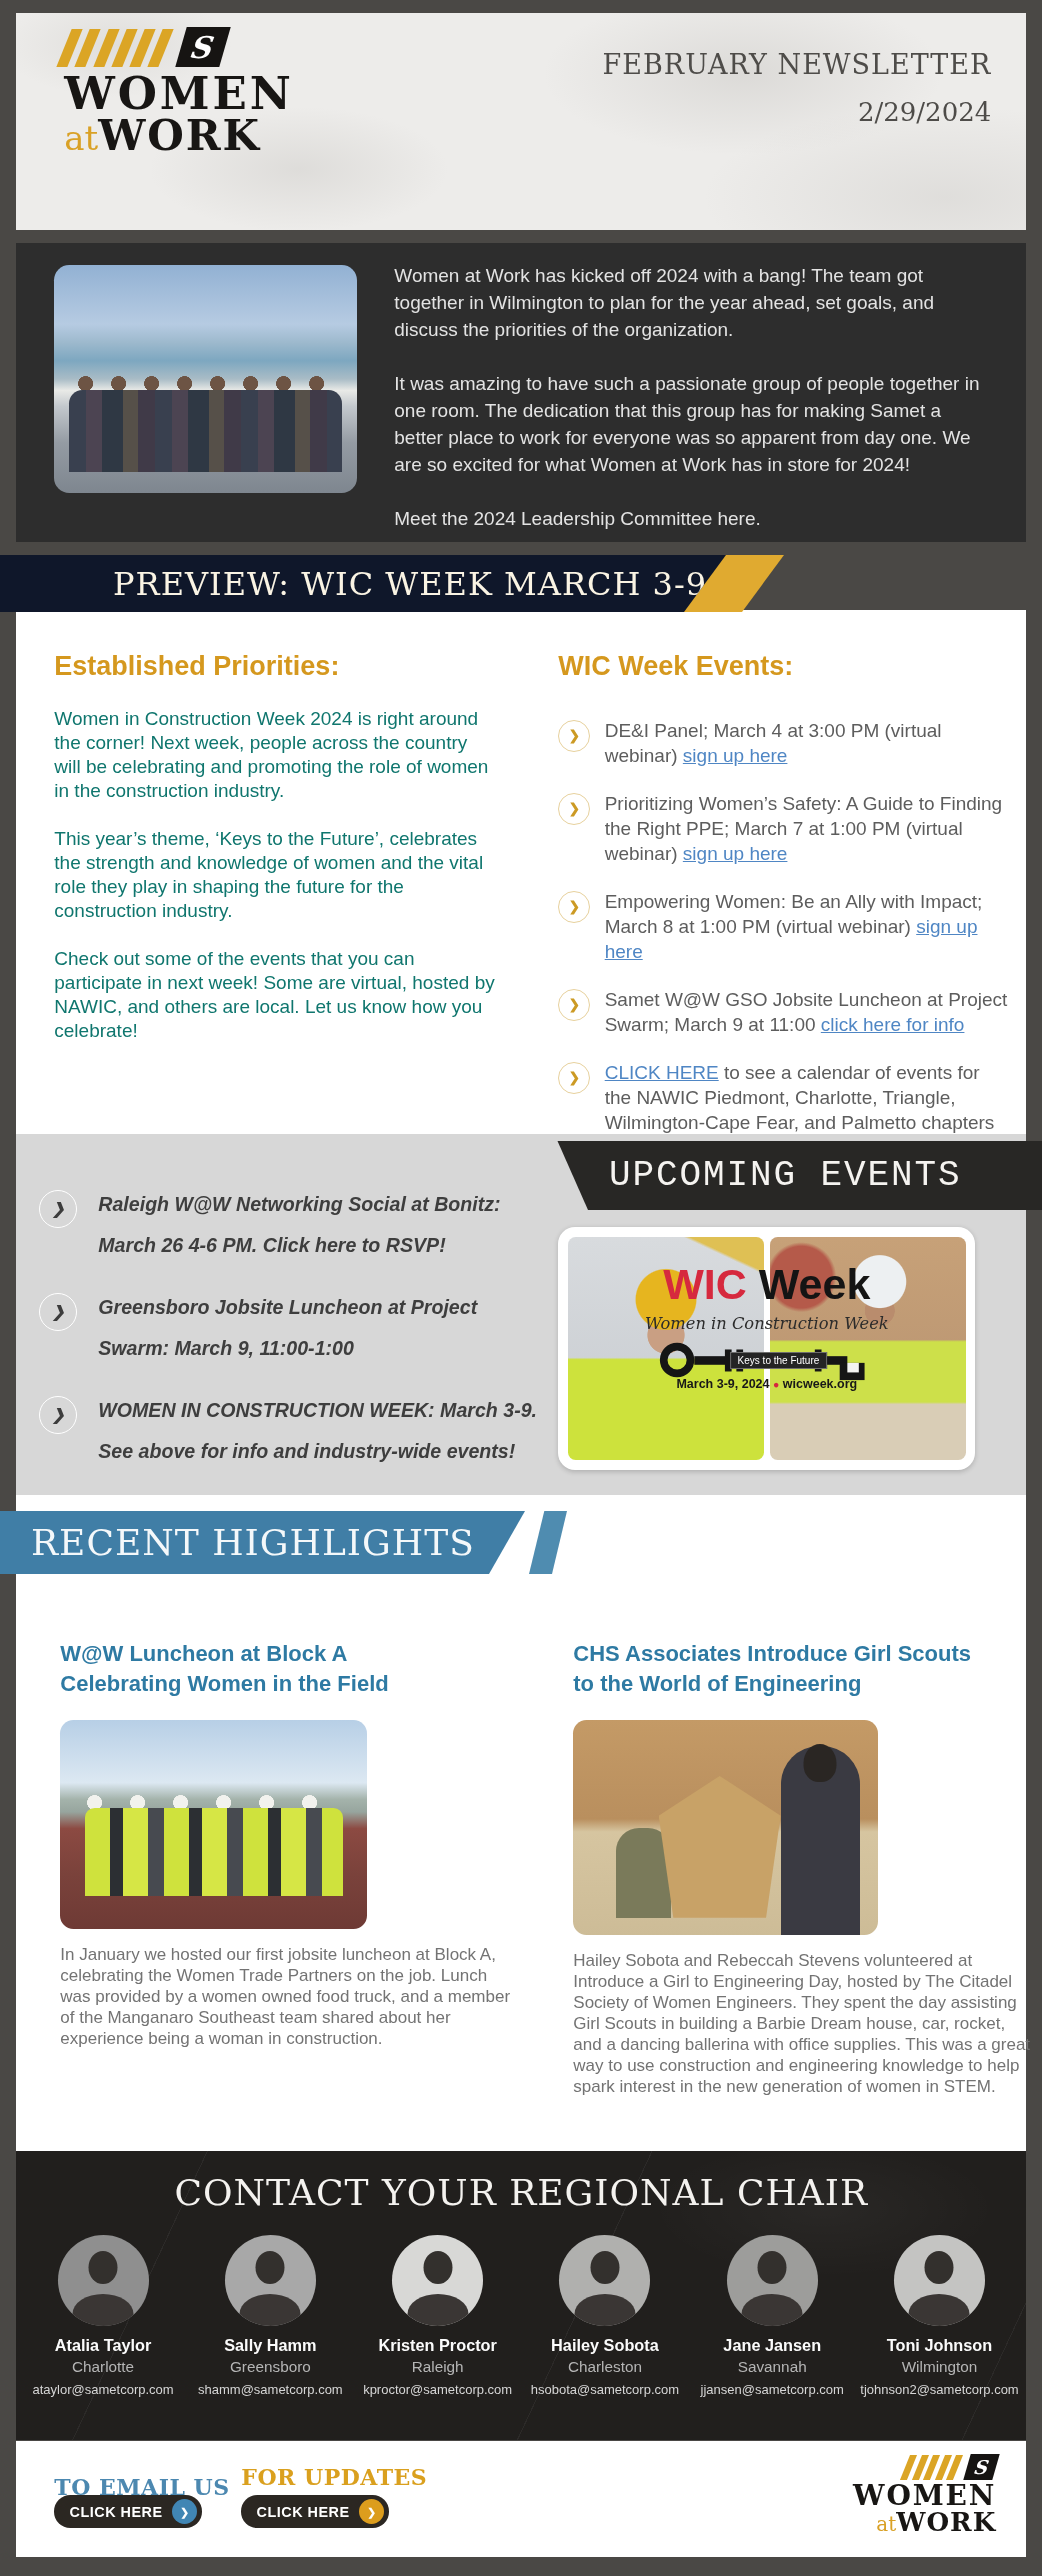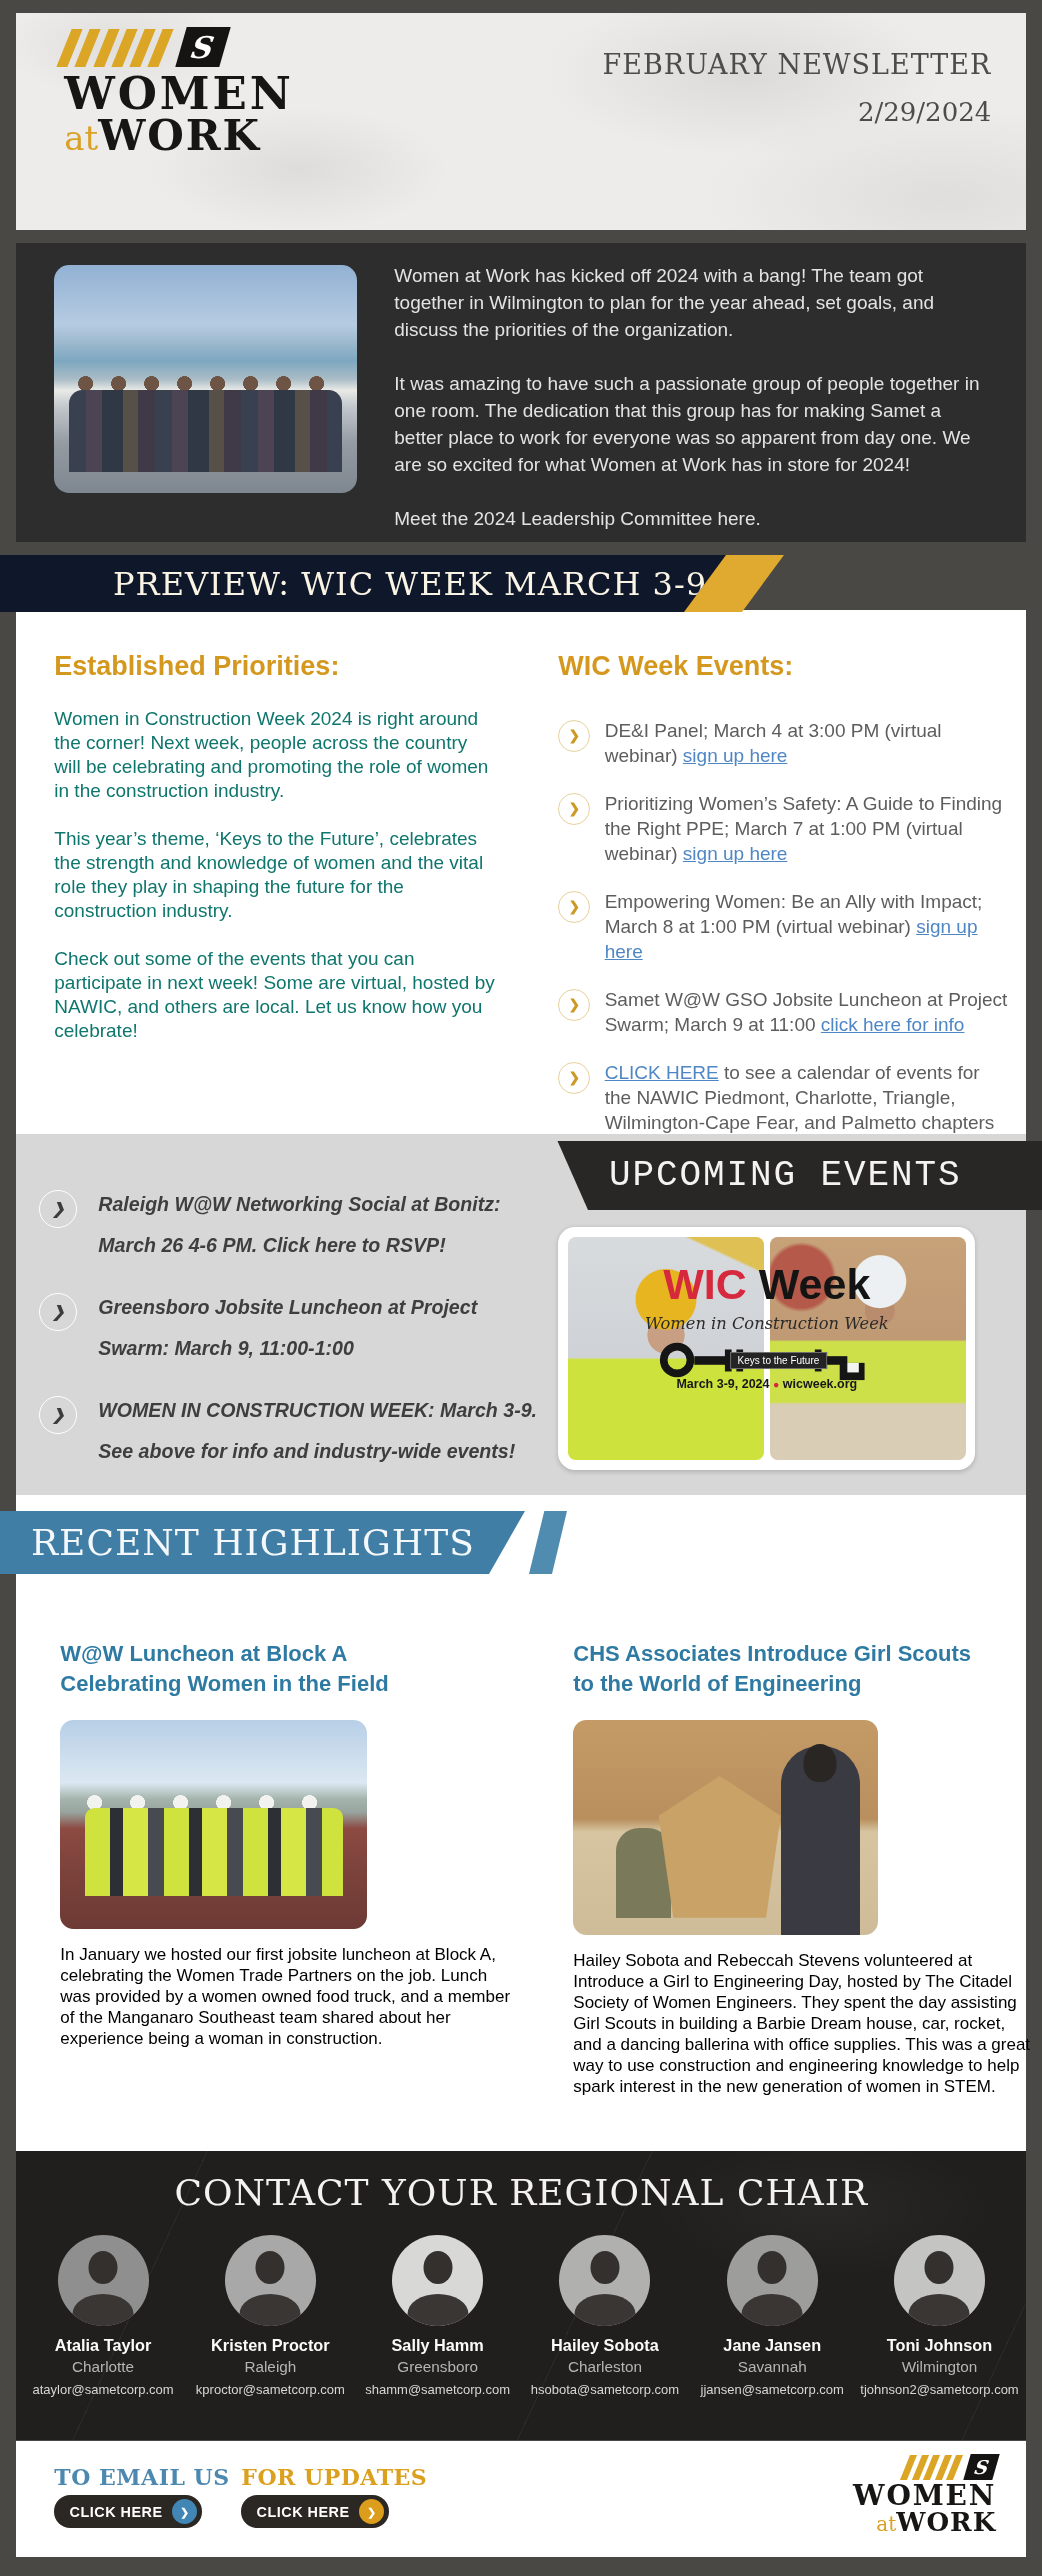--- a/index.html
+++ b/index.html
@@ -144,21 +144,21 @@
   .art-photo.girl-scouts{width:305px;height:215px;position:relative;overflow:hidden;
     background:linear-gradient(180deg,#c49a66 0%,#b98f5e 46%,#d6c5a0 52%,#cdbc97 100%);}
   .art-photo.girl-scouts .cardboard{position:absolute;left:28%;bottom:8%;width:40%;height:66%;
     background:#c8a267;clip-path:polygon(50% 0,100% 28%,88% 100%,12% 100%,0 28%);}
   .art-photo.girl-scouts .person-r{position:absolute;right:6%;bottom:0;width:26%;height:88%;
     border-radius:38px 38px 0 0;background:#3a3a42;}
   .art-photo.girl-scouts .person-r::before{content:"";position:absolute;left:50%;top:-1.9px;
     transform:translateX(-50%);width:33px;height:38px;border-radius:50% 50% 45% 45%;background:#2a2623;}
   .art-photo.girl-scouts .person-l{position:absolute;left:14%;bottom:8%;width:18%;height:42%;
     border-radius:23px 23px 0 0;background:#7a7a5a;}
-  .art-body{font-size:17px;line-height:21px;color:#000000;margin-top:15.3px;}
+  .art-body{font-size:17px;line-height:21px;color:#737373;margin-top:15.3px;}
 
   
   .contact{left:16.3px;top:2151px;width:1010px;height:289px;color:#fff;
     background:
       repeating-linear-gradient(115deg, transparent 0 173px, rgba(255,255,255,.05) 173px 174px, transparent 174px 403px),
       radial-gradient(ellipse 288px 115px at 80% 20%, rgba(255,255,255,.04), transparent 60%),
       #211f1d;}
   .contact-h{font-family:"DejaVu Serif",serif;font-size:36px;letter-spacing:1px;
     text-align:center;padding-top:21px;color:#f4f2ef;}
   .chairs{position:absolute;left:0;right:0;top:84px;display:flex;justify-content:space-evenly;}
@@ -175,21 +175,21 @@
   .avatar::after{content:"";position:absolute;left:50%;bottom:-7.7px;transform:translateX(-50%);
     width:61px;height:40px;border-radius:50% 50% 0 0;background:#3a3634;}
   .chair-name{font-size:16.3px;font-weight:bold;margin-top:9.6px;color:#fbfbfb;}
   .chair-city{font-size:15.3px;color:#b5b5b5;margin-top:3.8px;}
   .chair-email{font-size:13px;color:#d6d6d6;margin-top:5.8px;}
 
   
   .footer{left:16.3px;top:2441px;width:1010px;height:116px;background:#ffffff;}
   .foot-label{position:absolute;top:23px;font-family:"DejaVu Serif",serif;
     font-weight:bold;font-size:22px;letter-spacing:0.5px;}
-  .foot-label.email{left:38px;color:#4c88b0;}
+  .foot-label.email{left:38px;color:#4c88b0;margin-top:10px;}
   .foot-label.updates{left:225px;color:#daa01e;}
   .pill{position:absolute;top:54px;height:33px;border-radius:16.3px;background:#2b2722;
     display:inline-flex;align-items:center;gap:9.6px;padding:0 4.8px 0 15.3px;cursor:pointer;}
   .pill.email-btn{left:38px;}
   .pill.updates-btn{left:225px;}
   .pill .pill-label{color:#fff;font-weight:bold;font-size:14.4px;letter-spacing:0.5px;}
   .pill .circ{width:25px;height:25px;border-radius:50%;display:flex;align-items:center;
     justify-content:center;color:#fff;font-size:10.5px;font-weight:bold;}
   .circ.blue{background:#4186b4;}
   .circ.gold{background:#dc9d1d;}
@@ -363,29 +363,29 @@
     <div class="contact-h">CONTACT YOUR REGIONAL CHAIR</div>
     <div class="chairs">
       <div class="chair">
         <div class="avatar"></div>
         <div class="chair-name">Atalia Taylor</div>
         <div class="chair-city">Charlotte</div>
         <div class="chair-email">ataylor@sametcorp.com</div>
       </div>
       <div class="chair">
         <div class="avatar"></div>
+        <div class="chair-name">Sally Hamm</div>
+        <div class="chair-city">Greensboro</div>
+        <div class="chair-email">shamm@sametcorp.com</div>
+      </div>
+      <div class="chair">
+        <div class="avatar"></div>
         <div class="chair-name">Kristen Proctor</div>
         <div class="chair-city">Raleigh</div>
         <div class="chair-email">kproctor@sametcorp.com</div>
-      </div>
-      <div class="chair">
-        <div class="avatar"></div>
-        <div class="chair-name">Sally Hamm</div>
-        <div class="chair-city">Greensboro</div>
-        <div class="chair-email">shamm@sametcorp.com</div>
       </div>
       <div class="chair">
         <div class="avatar"></div>
         <div class="chair-name">Hailey Sobota</div>
         <div class="chair-city">Charleston</div>
         <div class="chair-email">hsobota@sametcorp.com</div>
       </div>
       <div class="chair">
         <div class="avatar"></div>
         <div class="chair-name">Jane Jansen</div>

